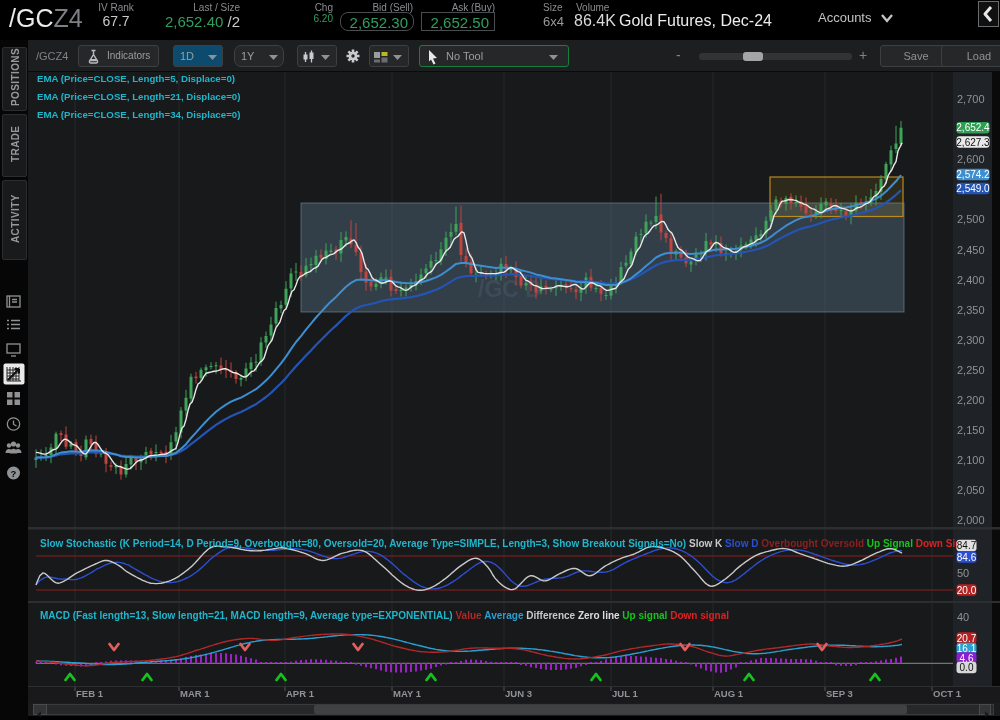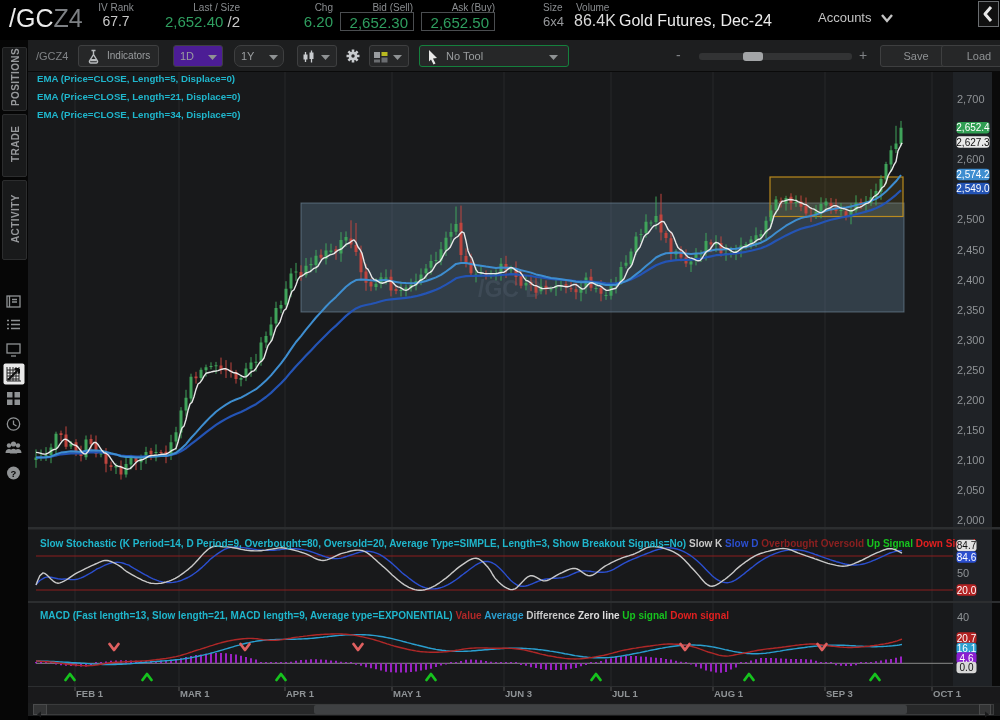--- a/index.html
+++ b/index.html
@@ -9,23 +9,23 @@
 </style></head><body>
 <div id="page">
 
 <div class="abs" style="left:0;top:0;width:1000px;height:40px;background:#000">
   <span class="abs" style="left:9px;top:4px;font-size:25px;color:#ececec;">/GC<span style="color:#7d8084">Z4</span></span>
   <span class="abs lbl" style="left:96px;top:2px;width:40px;text-align:center">IV Rank</span>
   <span class="abs" style="left:96px;top:13px;width:40px;text-align:center;font-size:14px;color:#c9c9c9">67.7</span>
   <span class="abs lbl" style="left:160px;top:2px;width:80px;text-align:right">Last / Size</span>
   <span class="abs" style="left:140px;top:13px;width:100px;text-align:right;font-size:15px"><span class="grn">2,652.40</span><span style="color:#c9c9c9"> /2</span></span>
   <span class="abs lbl" style="left:293px;top:2px;width:40px;text-align:right">Chg</span>
-  <span class="abs grn" style="left:273px;top:13px;width:60px;text-align:right;font-size:15px">6.20</span>
+  <span class="abs grn" style="left:273px;top:13px;width:60px;text-align:right;font-size:10px">6.20</span>
   <span class="abs lbl" style="left:343px;top:2px;width:70px;text-align:right">Bid (Sell)</span>
-  <div class="abs" style="left:340px;top:12px;width:74px;height:19px;border:1px solid #4a4d50;border-radius:0;text-align:center;">
+  <div class="abs" style="left:340px;top:12px;width:74px;height:19px;border:1px solid #4a4d50;border-radius:8px;text-align:center;">
     <span class="abs grn" style="right:5px;top:1px;font-size:15px">2,652.30</span>
       </div>
   <span class="abs lbl" style="left:425px;top:2px;width:70px;text-align:right">Ask (Buy)</span>
   <div class="abs" style="left:421px;top:12px;width:74px;height:19px;border:1px solid #4a4d50;border-radius:0;">
     <span class="abs grn" style="right:5px;top:1px;font-size:15px">2,652.50</span>
       </div>
   <span class="abs lbl" style="left:543px;top:2px">Size</span>
   <span class="abs" style="left:543px;top:14px;font-size:13px;color:#97999c">6x4</span>
   <span class="abs lbl" style="left:576px;top:2px">Volume</span>
   <span class="abs" style="left:574px;top:12px;font-size:16px;color:#d9d9d9">86.4K</span>
@@ -42,21 +42,21 @@
 
 <div class="abs" style="left:28px;top:40px;width:972px;height:32px;background:#1d1e1f;border-bottom:1px solid #0a0a0a">
   <span class="abs" style="left:8px;top:10px;font-size:11px;color:#808386">/GCZ4</span>
   <div class="abs" style="left:50px;top:5px;width:81px;height:22px;background:#262728;border:1px solid #3e3f40;border-radius:3px">
     <svg class="abs" style="left:7px;top:3px" width="15" height="15" viewBox="0 0 15 15">
           <path d="M5.5 1.5h4M7.5 1.5v4L3.5 12a1.5 1.5 0 0 0 1.3 2h5.4a1.5 1.5 0 0 0 1.3-2L7.5 5.5v-4" stroke="#b9bcbe" stroke-width="1.4" fill="none"></path>
           <path d="M5 10h5l1.2 2.2H3.8Z" fill="#b9bcbe"></path>
         </svg>
     <span class="abs" style="left:28px;top:4px;font-size:10px;color:#9b9ea0">Indicators</span>
       </div>
-  <div class="abs" style="left:145px;top:5px;width:50px;height:22px;background:#4c1d95;border:1px solid #3e3f40;border-radius:3px">
+  <div class="abs" style="left:145px;top:5px;width:50px;height:22px;background:#0c4a6e;border:1px solid #3e3f40;border-radius:3px">
     <span class="abs" style="left:6px;top:4px;font-size:11px;color:#9b9ea0">1D</span>
     <svg class="abs" style="left:33px;top:8px" width="12" height="8">
           <path d="M1 1 L5.5 6 L10 1Z" fill="#8f9294"></path>
         </svg>
       </div>
   <div class="abs" style="left:206px;top:5px;width:50px;height:22px;background:#262728;border:1px solid #3e3f40;border-radius:7px">
     <span class="abs" style="left:6px;top:4px;font-size:11px;color:#9b9ea0">1Y</span>
     <svg class="abs" style="left:33px;top:8px" width="12" height="8">
           <path d="M1 1 L5.5 6 L10 1Z" fill="#8f9294"></path>
         </svg>

